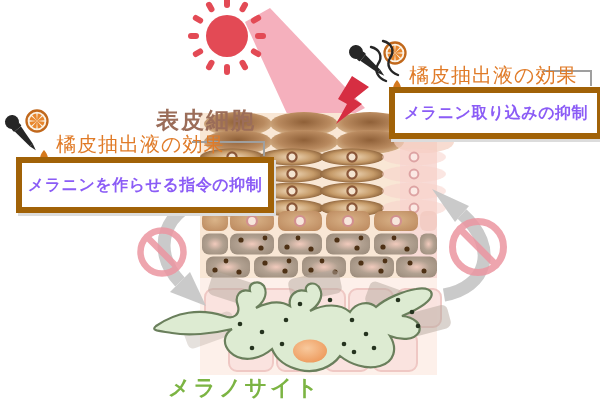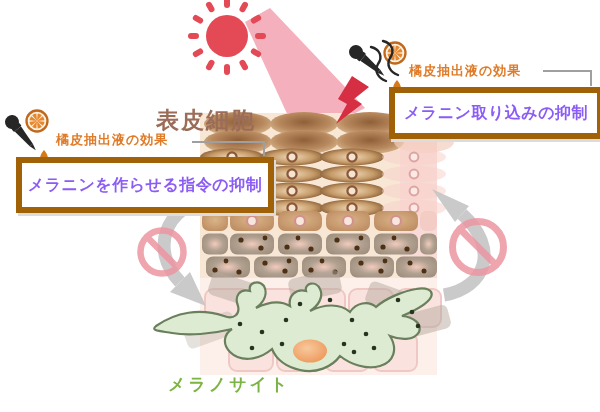--- a/index.html
+++ b/index.html
@@ -5,33 +5,33 @@
   html,body{margin:0;padding:0;background:#fff;}
   #stage{
     position:relative;width:600px;height:412px;overflow:hidden;background:#ffffff;
     font-family:"Liberation Sans","DejaVu Sans",sans-serif;
   }
   .abs{position:absolute;}
   .label-epidermis{
     left:156px;top:105px;font-size:23px;font-weight:bold;color:#9b6d59;letter-spacing:2px;
   }
   .label-effect{
-    font-size:13px;font-weight:bold;color:#e07b28;letter-spacing:1px;white-space:nowrap;
+    font-size:20px;font-weight:normal;color:#e07b28;letter-spacing:1px;white-space:nowrap;
   }
   .label-effect.left{left:56px;top:131px;}
   .label-effect.right{left:409px;top:62px;}
   .callout-box{
     background:#ffffff;border:6px solid #a16207;box-shadow:2px 3px 0 #dcdcdc;
     display:flex;align-items:center;justify-content:center;
     font-weight:bold;color:#8b5cf6;white-space:nowrap;
   }
   .callout-box.left{left:16px;top:157px;width:246px;height:44px;font-size:16px;letter-spacing:0.5px;}
   .callout-box.right{left:389px;top:87px;width:202px;height:40px;font-size:16px;letter-spacing:0.5px;}
   .label-melanocyte{
-    left:168px;top:373px;font-size:17px;font-weight:bold;color:#7cb443;letter-spacing:3px;
+    left:168px;top:373px;font-size:22px;font-weight:bold;color:#7cb443;letter-spacing:3px;
   }
   svg{display:block;}
 </style>
 </head>
 <body>
 
 <div id="stage">
 
   <svg width="600" height="412" viewBox="0 0 600 412">
     <defs>

